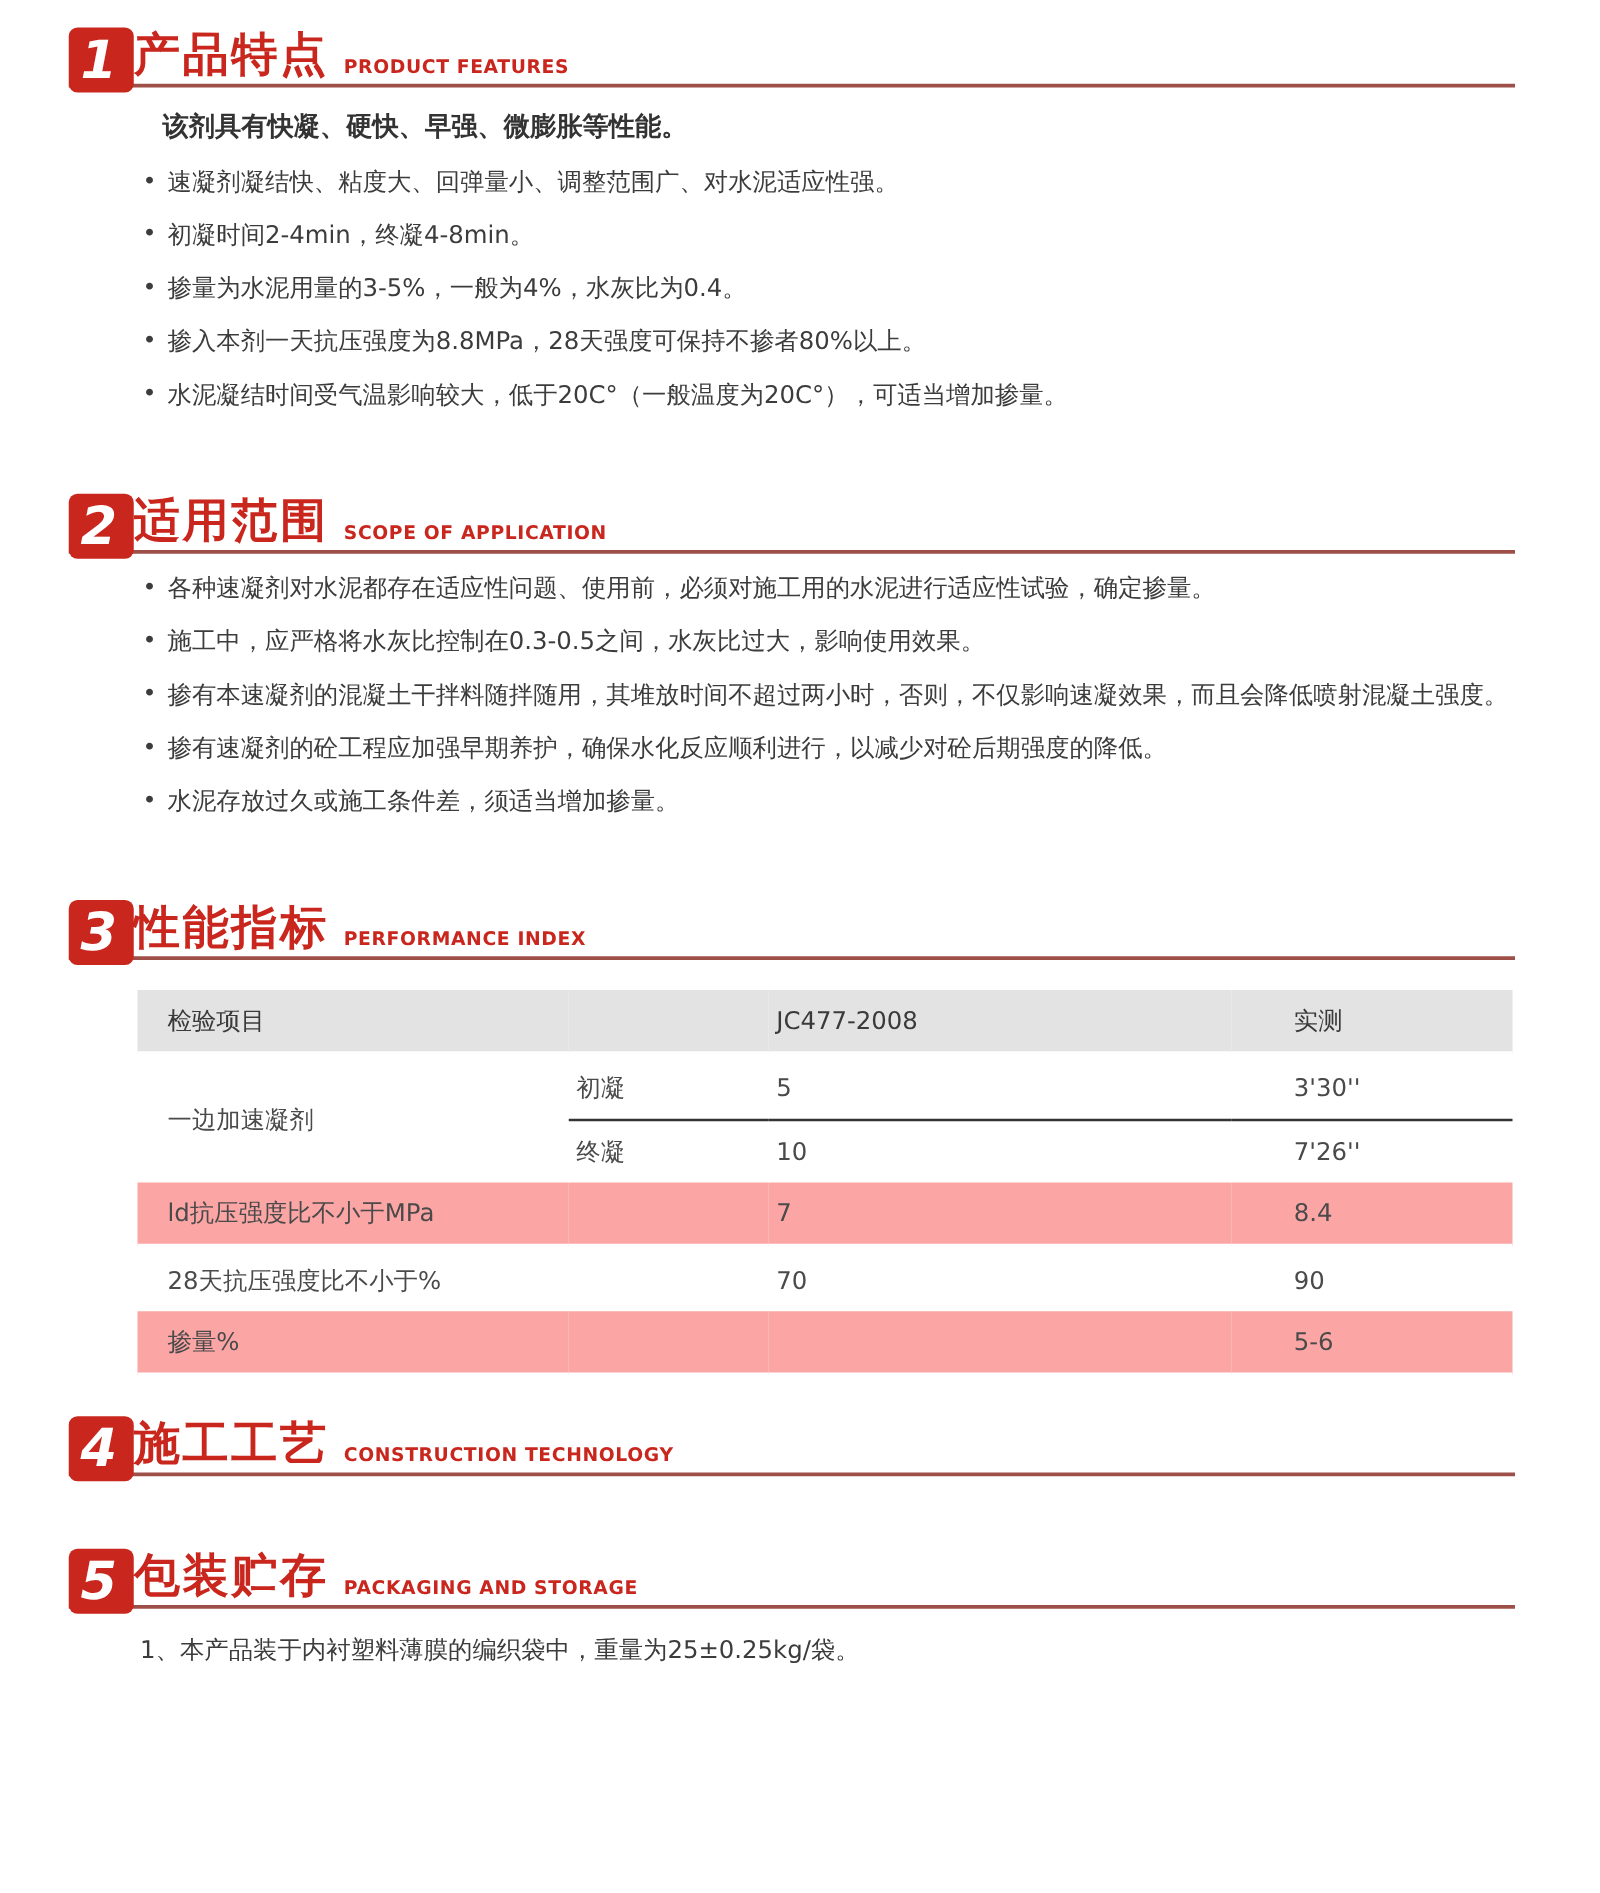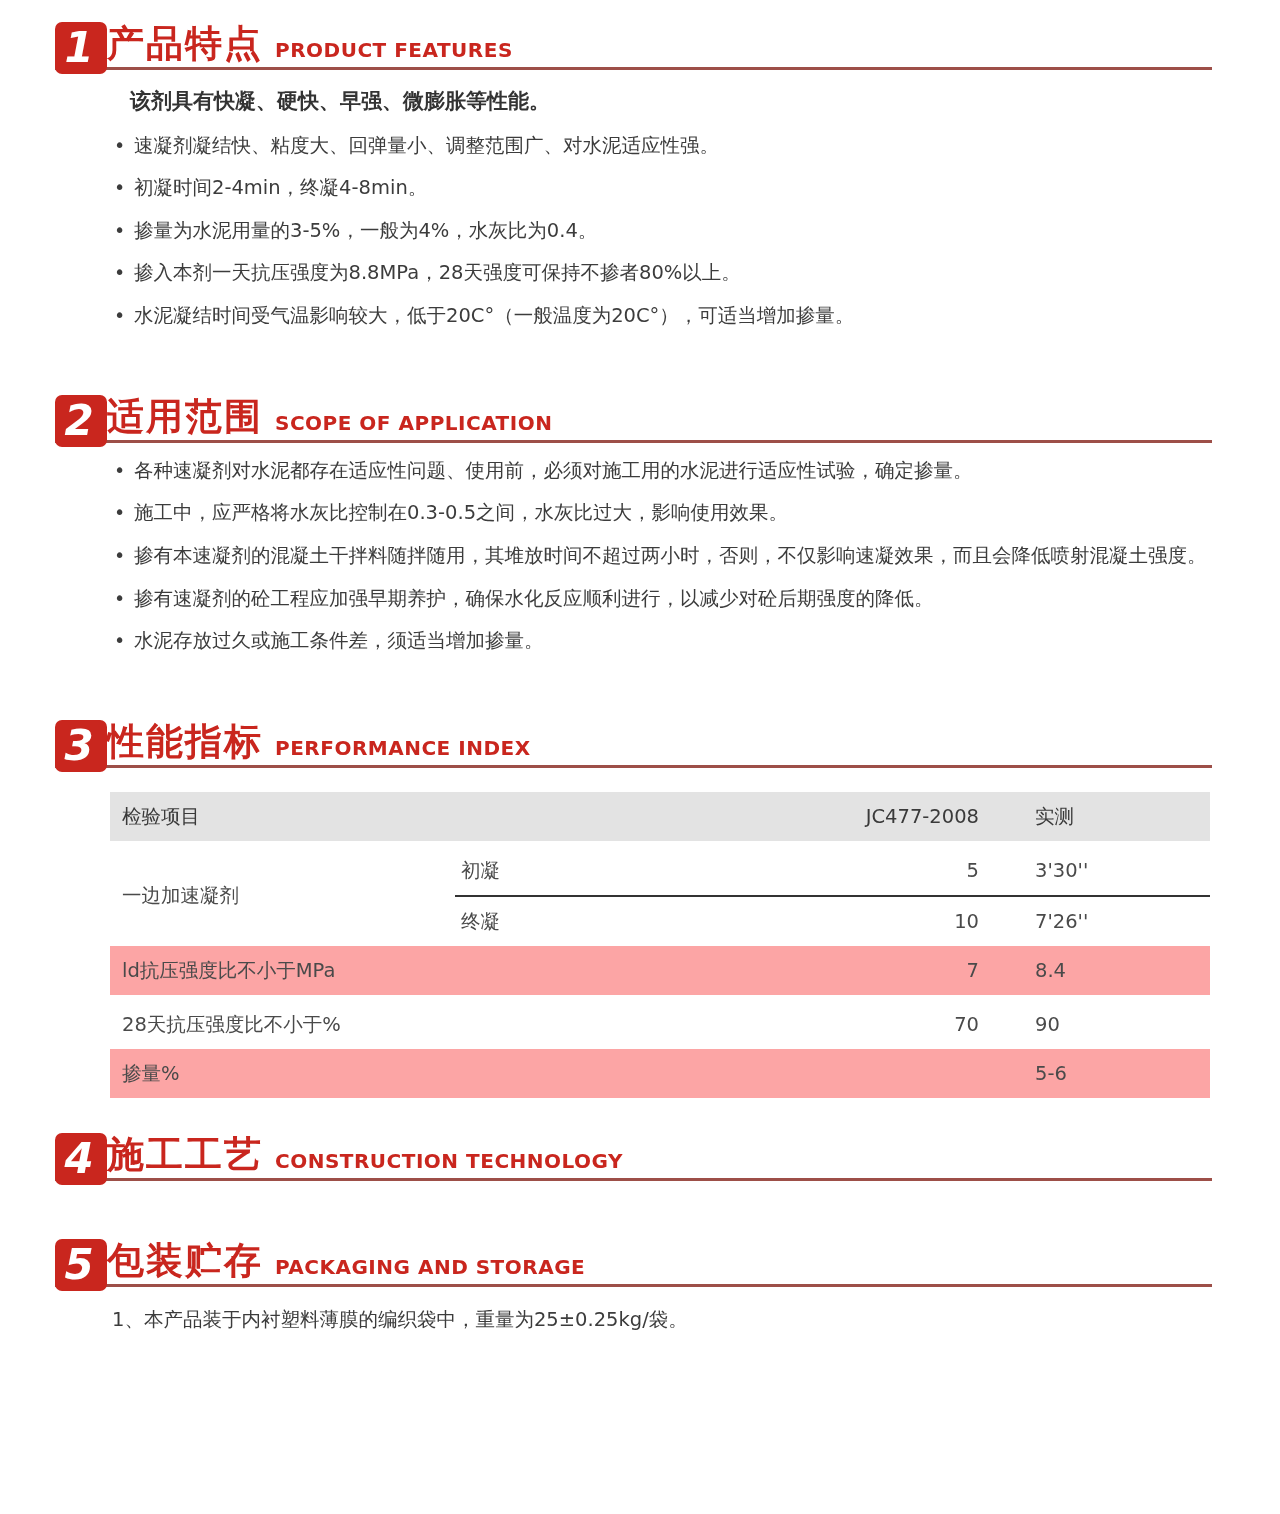--- a/index.html
+++ b/index.html
@@ -29,21 +29,21 @@
   .num-box span {
     color:#ffffff; font-size:42px; font-weight:bold; font-style:italic;
     line-height:1; transform:translateX(-2px);
   }
   .zh-title {
     color:#c9261e; font-size:37px; font-weight:bold;
     letter-spacing:2px; line-height:1.1;
     padding-bottom:2px;
   }
   .en-title {
-    color:#c9261e; font-size:20px; font-weight:bold;
+    color:#c9261e; font-size:15px; font-weight:bold;
     letter-spacing:0.5px; margin-left:12px; padding-bottom:5px;
   }
 
   
   .intro {
     font-weight:bold; font-size:21px; color:#333;
     margin:16px 80px 0 130px; line-height:1.5;
   }
   ul.bullets {
     list-style:none;
@@ -77,23 +77,23 @@
     font-size:19.5px;
     color:#4a4a4a;
     table-layout:fixed;
   }
   table.perf td, table.perf th {
     padding:11px 6px;
     font-weight:normal;
     text-align:left;
     vertical-align:middle;
   }
-  table.perf .c-item  { width:345px; padding-left:12px; }
+  table.perf .c-item  { width:345px; padding-left:24px; }
   table.perf .c-sub   { width:160px; }
-  table.perf .c-std   { width:370px; text-align:right; }
+  table.perf .c-std   { width:370px; text-align:left; }
   table.perf .c-meas  { width:225px; padding-left:50px; }
   tr.gray  { background:#fca5a5; }
   tr.white { background:#ffffff; }
   tr.head  { background:#e3e3e3; }
   tr.head th { font-weight:normal; color:#3a3a3a; }
   tr.gap-after td, tr.gap-after th { border-bottom:5px solid #ffffff; }
   td.black-line { border-bottom:2px solid #333333 !important; }
 
   
   #sec1 { margin-top:2px; }

